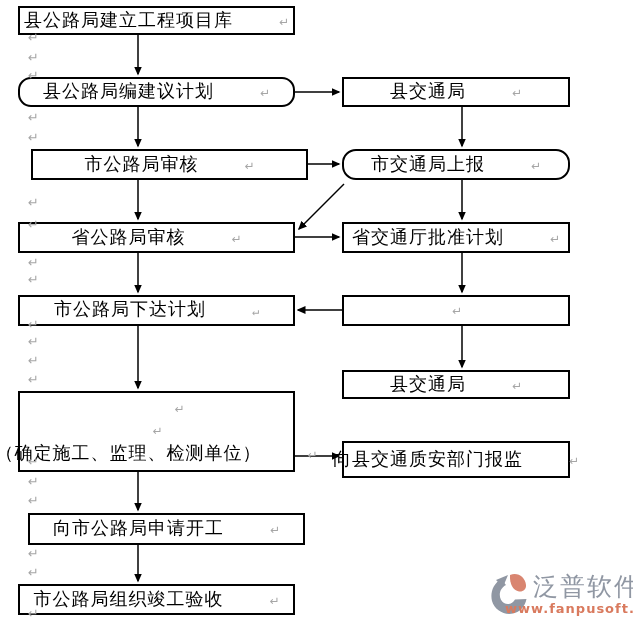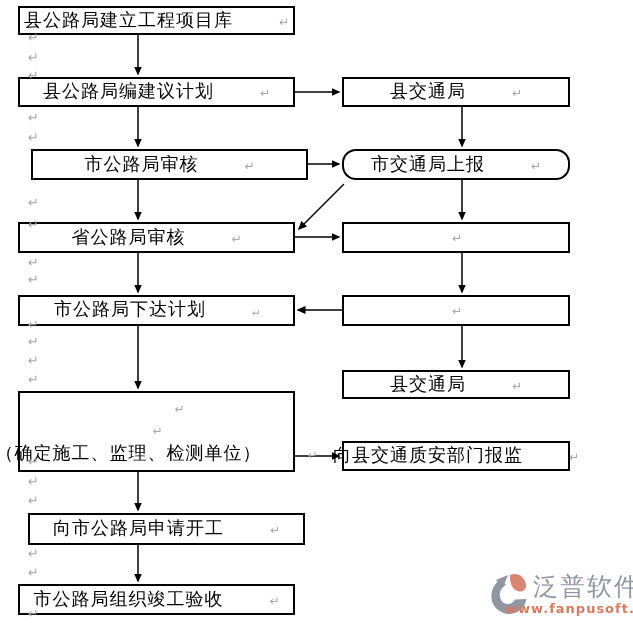--- a/index.html
+++ b/index.html
@@ -114,21 +114,21 @@
       </g>
   </svg>
 
   <div id="nodes-layer">
       <div class="node" style="left: 18px; top: 6px; width: 277px; height: 29px; border-color: rgb(0, 0, 0);">
         <div class="line">
           <span>县公路局建立工程项目库</span>
           <span class="rmark" style="color: rgb(166, 166, 166);">↵</span>
         </div>
       </div>
-      <div class="node" style="left: 18px; top: 77px; width: 277px; height: 30px; border-color: rgb(0, 0, 0);">
+      <div class="node" style="left: 18px; top: 77px; width: 277px; height: 30px; border-color: rgb(0, 0, 0); border-radius: 13px;">
         <div class="line">
           <span>县公路局编建议计划</span>
           <span class="rmark" style="color: rgb(166, 166, 166);">↵</span>
         </div>
       </div>
       <div class="node" style="left: 342px; top: 77px; width: 228px; height: 30px; border-color: rgb(0, 0, 0);">
         <div class="line">
           <span>县交通局</span>
           <span class="rmark" style="color: rgb(166, 166, 166);">↵</span>
         </div>
@@ -146,20 +146,21 @@
         </div>
       </div>
       <div class="node" style="left: 18px; top: 222px; width: 277px; height: 31px; border-color: rgb(0, 0, 0);">
         <div class="line">
           <span>省公路局审核</span>
           <span class="rmark" style="color: rgb(166, 166, 166);">↵</span>
         </div>
       </div>
       <div class="node" style="left: 342px; top: 222px; width: 228px; height: 31px; border-color: rgb(0, 0, 0);">
         <div class="line">
+          <span>省交通厅批准计划</span>
           <span class="rmark" style="color: rgb(166, 166, 166);">↵</span>
         </div>
       </div>
       <div class="node" style="left: 18px; top: 295px; width: 277px; height: 31px; border-color: rgb(0, 0, 0); font-family: Liberation Mono, monospace;">
         <div class="line">
           <span>市公路局下达计划</span>
           <span class="rmark" style="color: rgb(166, 166, 166);">↵</span>
         </div>
       </div>
       <div class="node" style="left: 342px; top: 295px; width: 228px; height: 31px; border-color: rgb(0, 0, 0);">
@@ -179,21 +180,21 @@
           <span class="rmark" style="color: rgb(166, 166, 166);">↵</span>
         </div>
         <div class="line">
           <span class="rmark" style="color: rgb(166, 166, 166);">↵</span>
         </div>
         <div class="line">
           <span>（确定施工、监理、检测单位）</span>
           <span class="rmark" style="color: rgb(166, 166, 166);">↵</span>
         </div>
       </div>
-      <div class="node" style="left: 342px; top: 441px; width: 228px; height: 30px; border-color: rgb(0, 0, 0); text-align: right;">
+      <div class="node" style="left: 342px; top: 441px; width: 228px; height: 37px; border-color: rgb(0, 0, 0); text-align: right;">
         <div class="line">
           <span>向县交通质安部门报监</span>
           <span class="rmark" style="color: rgb(166, 166, 166);">↵</span>
         </div>
       </div>
       <div class="node" style="left: 28px; top: 513px; width: 277px; height: 32px; border-color: rgb(0, 0, 0);">
         <div class="line">
           <span>向市公路局申请开工</span>
           <span class="rmark" style="color: rgb(166, 166, 166);">↵</span>
         </div>

